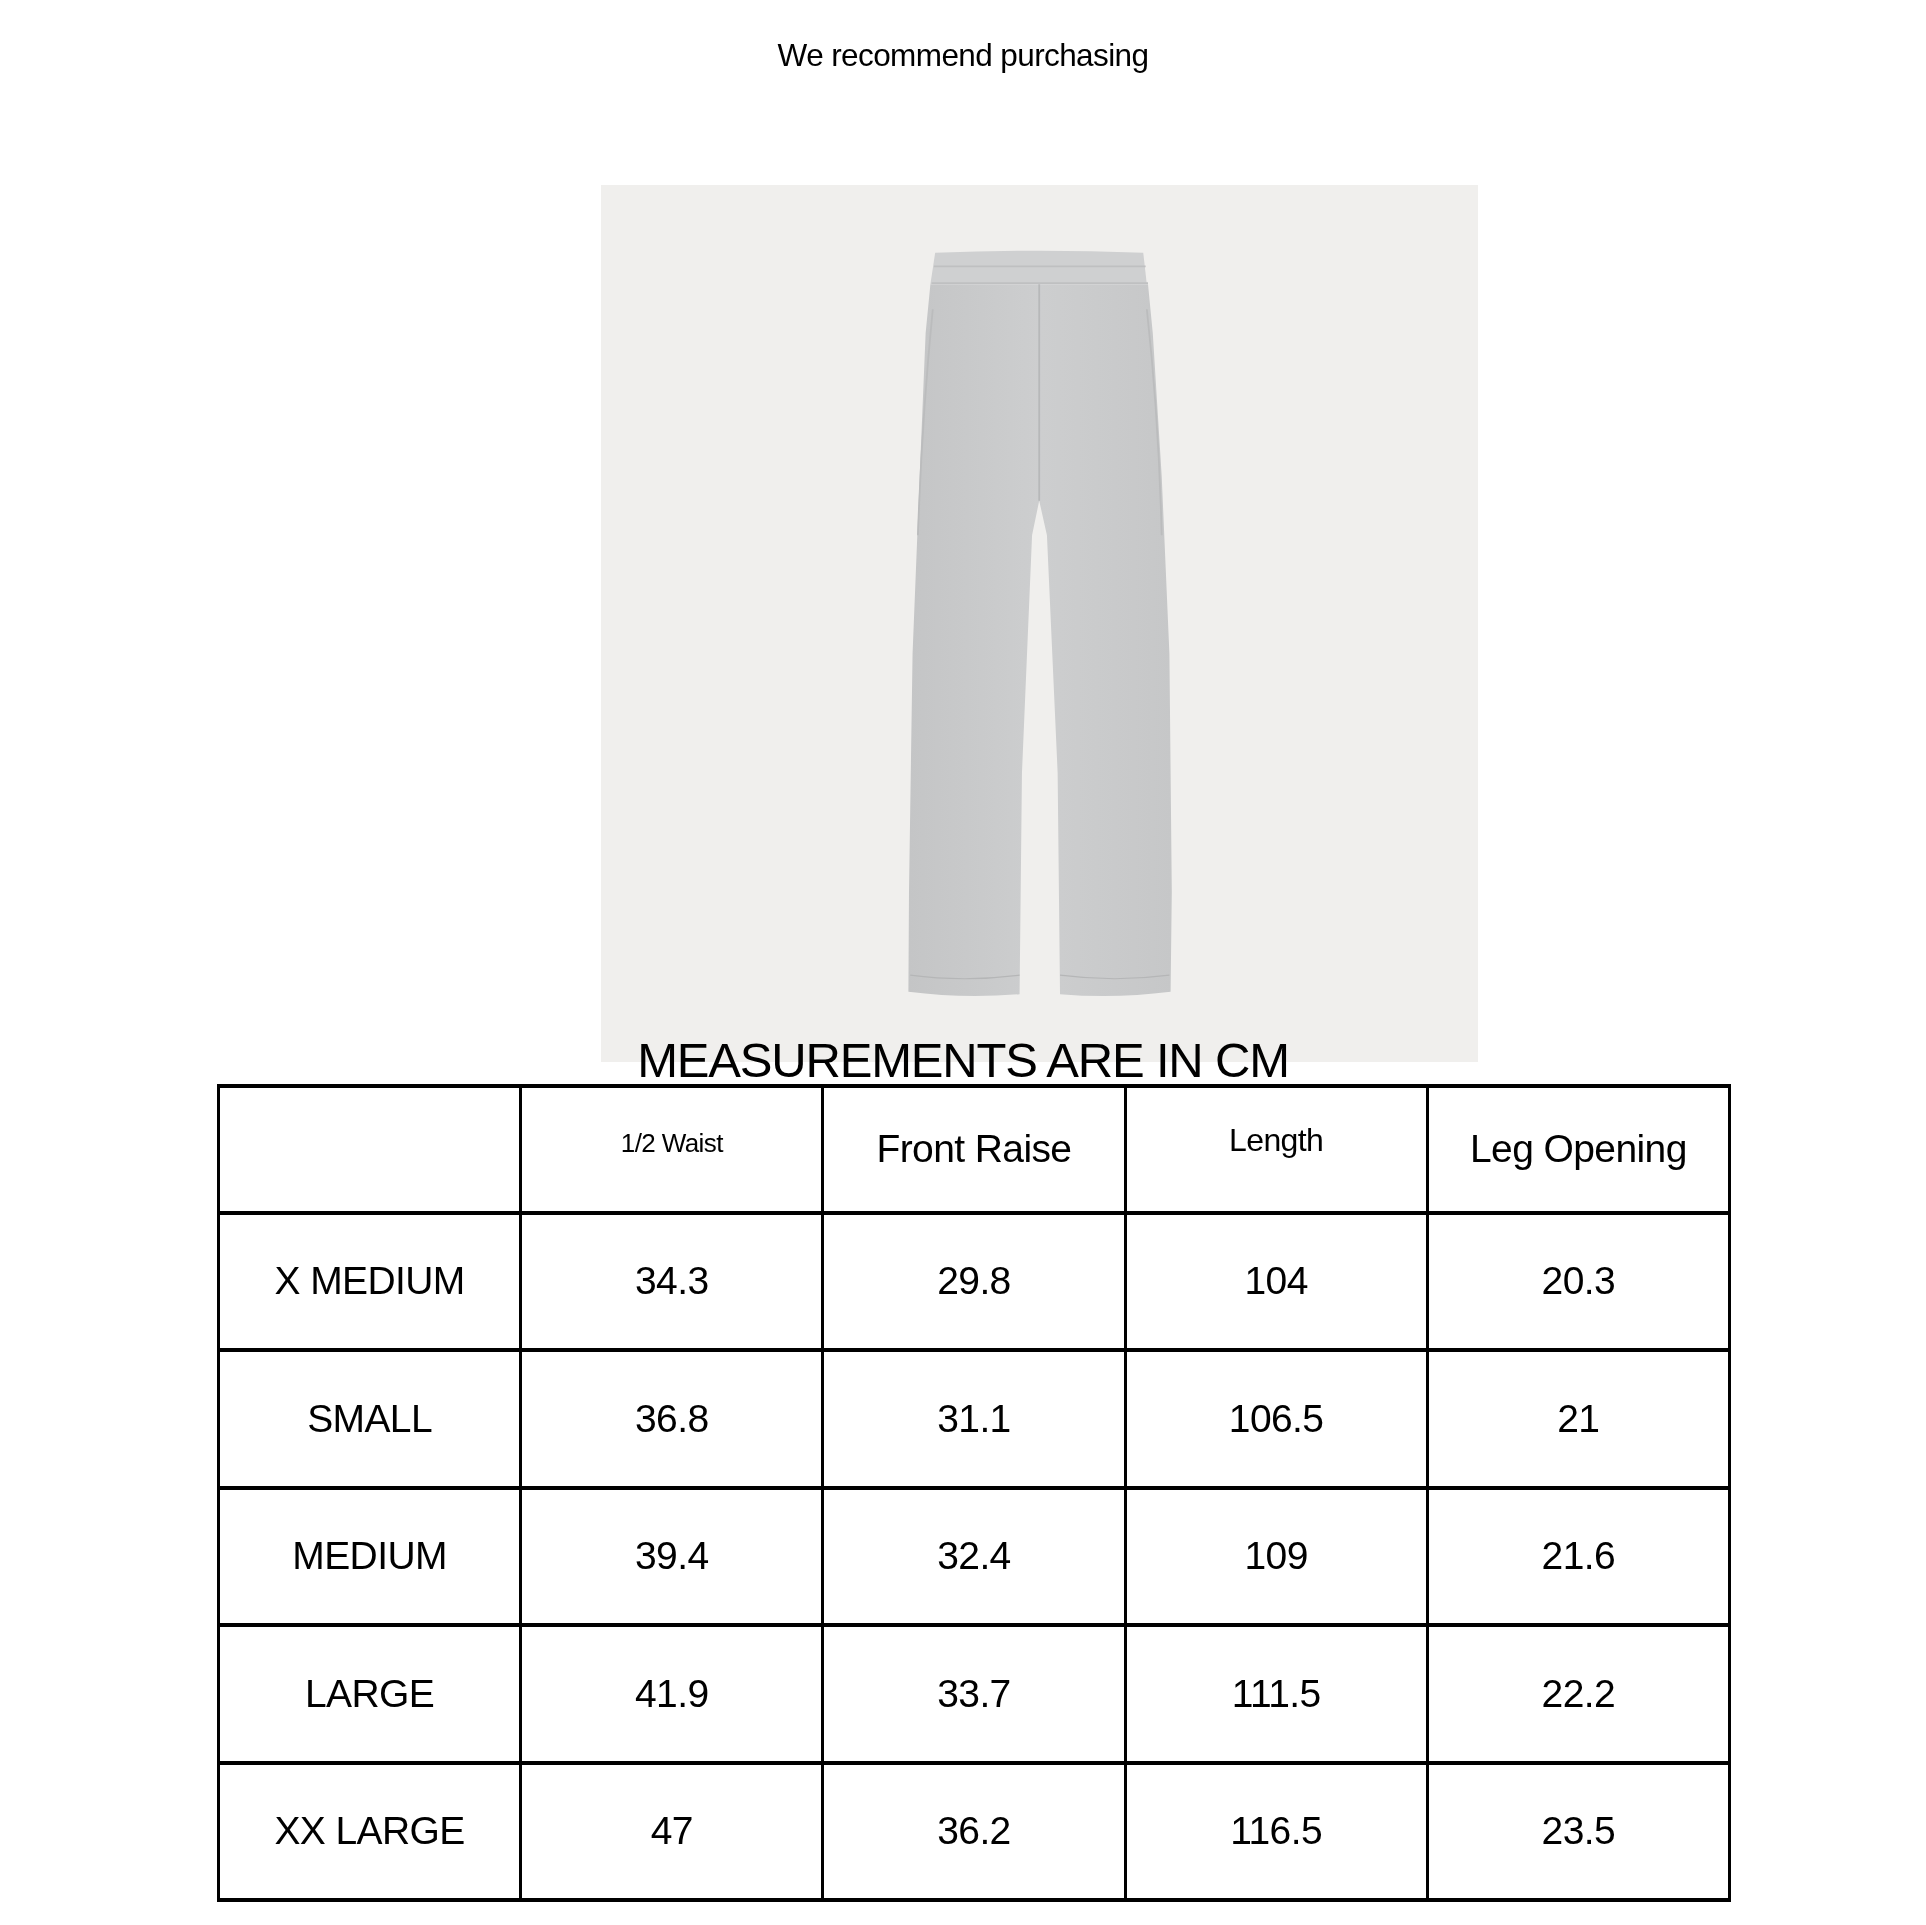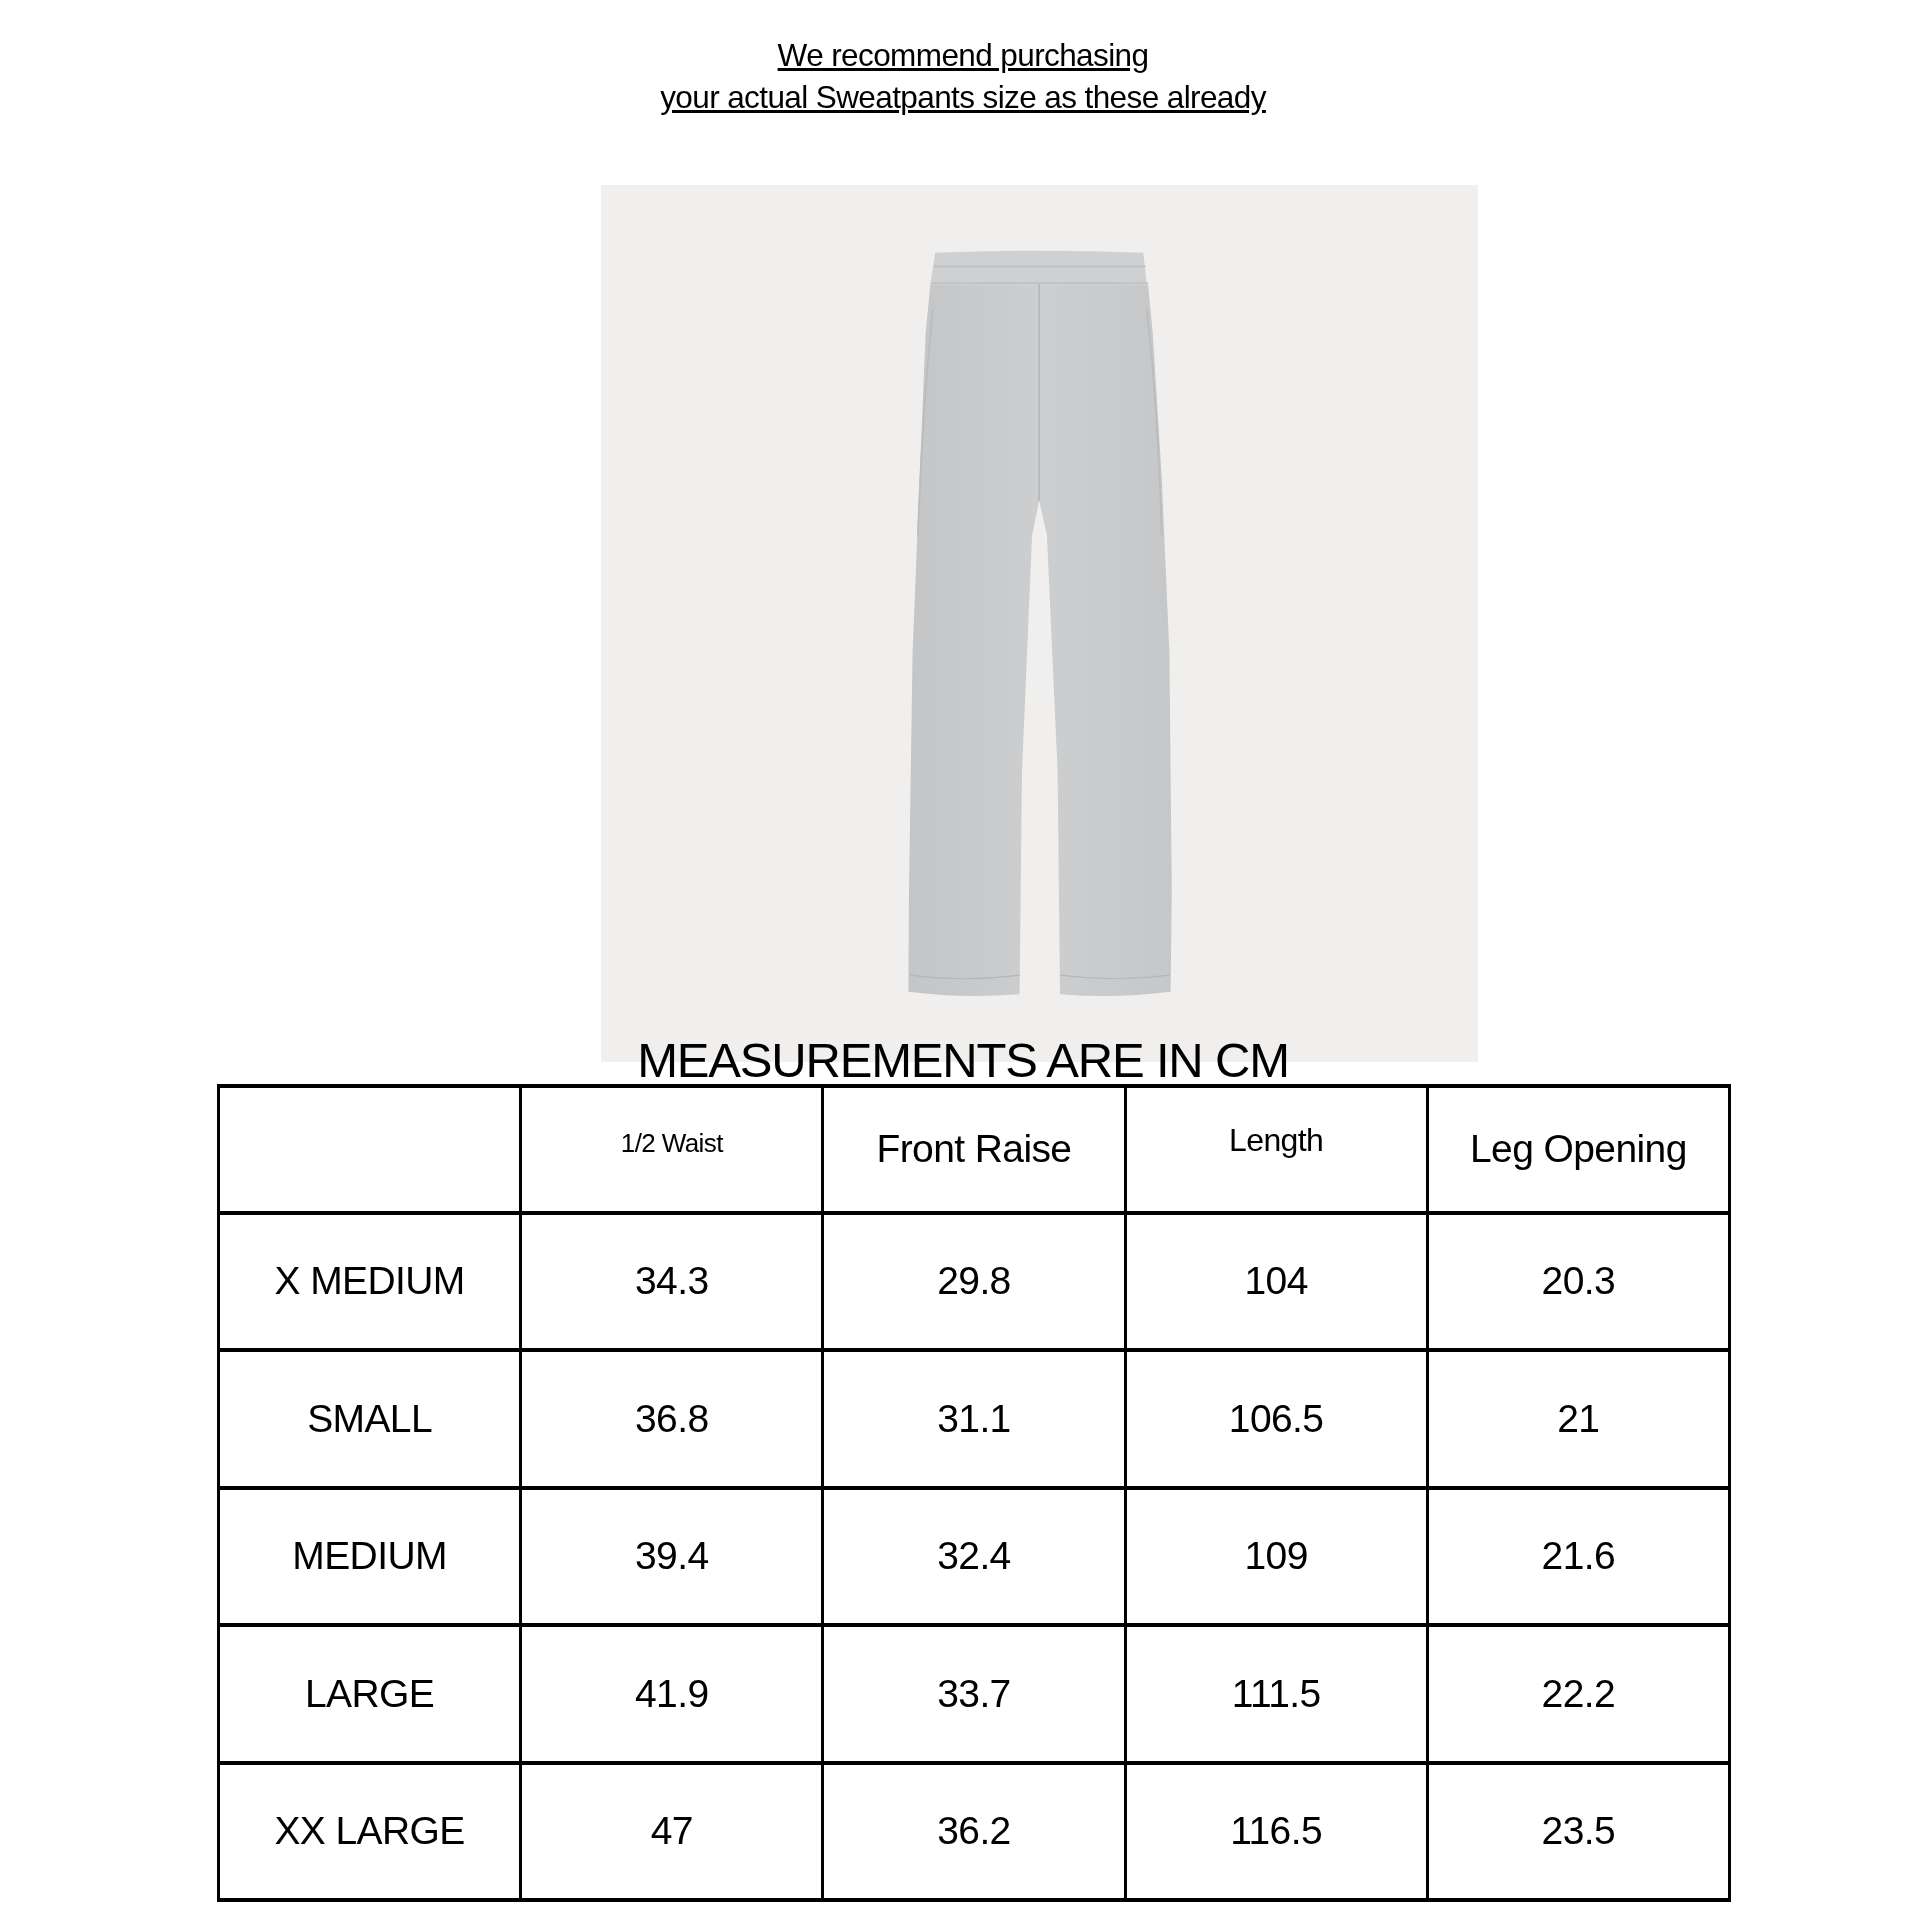--- a/index.html
+++ b/index.html
@@ -4,21 +4,21 @@
   <style>
     html, body { margin: 0; padding: 0; background: #ffffff; }
     body {
       width: 1926px; height: 1926px; position: relative; overflow: hidden;
       font-family: "DejaVu Sans Condensed", "DejaVu Sans", "Liberation Sans", sans-serif;
       color: #000;
     }
     .note {
       position: absolute; left: 0; width: 1926px; top: 34px;
       text-align: center; font-size: 31.5px; line-height: 42px;
-      font-family: "Liberation Sans", sans-serif; letter-spacing: -0.6px; text-decoration: underline;
+      font-family: "Liberation Sans", sans-serif; letter-spacing: -0.6px;
     }
     .note span { display: block; }
     .photo {
       position: absolute; left: 601px; top: 185px; width: 877px; height: 877px;
       background: #f0efed;
     }
     .photo svg { position: absolute; left: 0; top: 0; }
     .units {
       position: absolute; left: 0; width: 1926px; top: 1034px;
       text-align: center; font-size: 49px; line-height: 53px;
@@ -42,21 +42,20 @@
     th.h-big { font-size: 39px; }
     th.h-mid { font-size: 32px; padding-bottom: 18px !important; }
     td.size-label { font-size: 39px; }
     td.val { font-size: 39px; }
   </style>
 </head>
 <body>
 
 <div class="note">
   <span>We recommend purchasing</span>
-  <span>your actual Sweatpants size as these already</span>
 </div>
 
 <div class="photo">
   <svg width="877" height="877" viewBox="1012 311 1475 1475" xmlns="http://www.w3.org/2000/svg">
     <defs>
       <linearGradient id="legL" x1="0" x2="1" y1="0" y2="0">
         <stop offset="0" stop-color="#c4c5c6"></stop>
         <stop offset="0.5" stop-color="#cdcecf"></stop>
         <stop offset="1" stop-color="#c6c7c8"></stop>
       </linearGradient>

